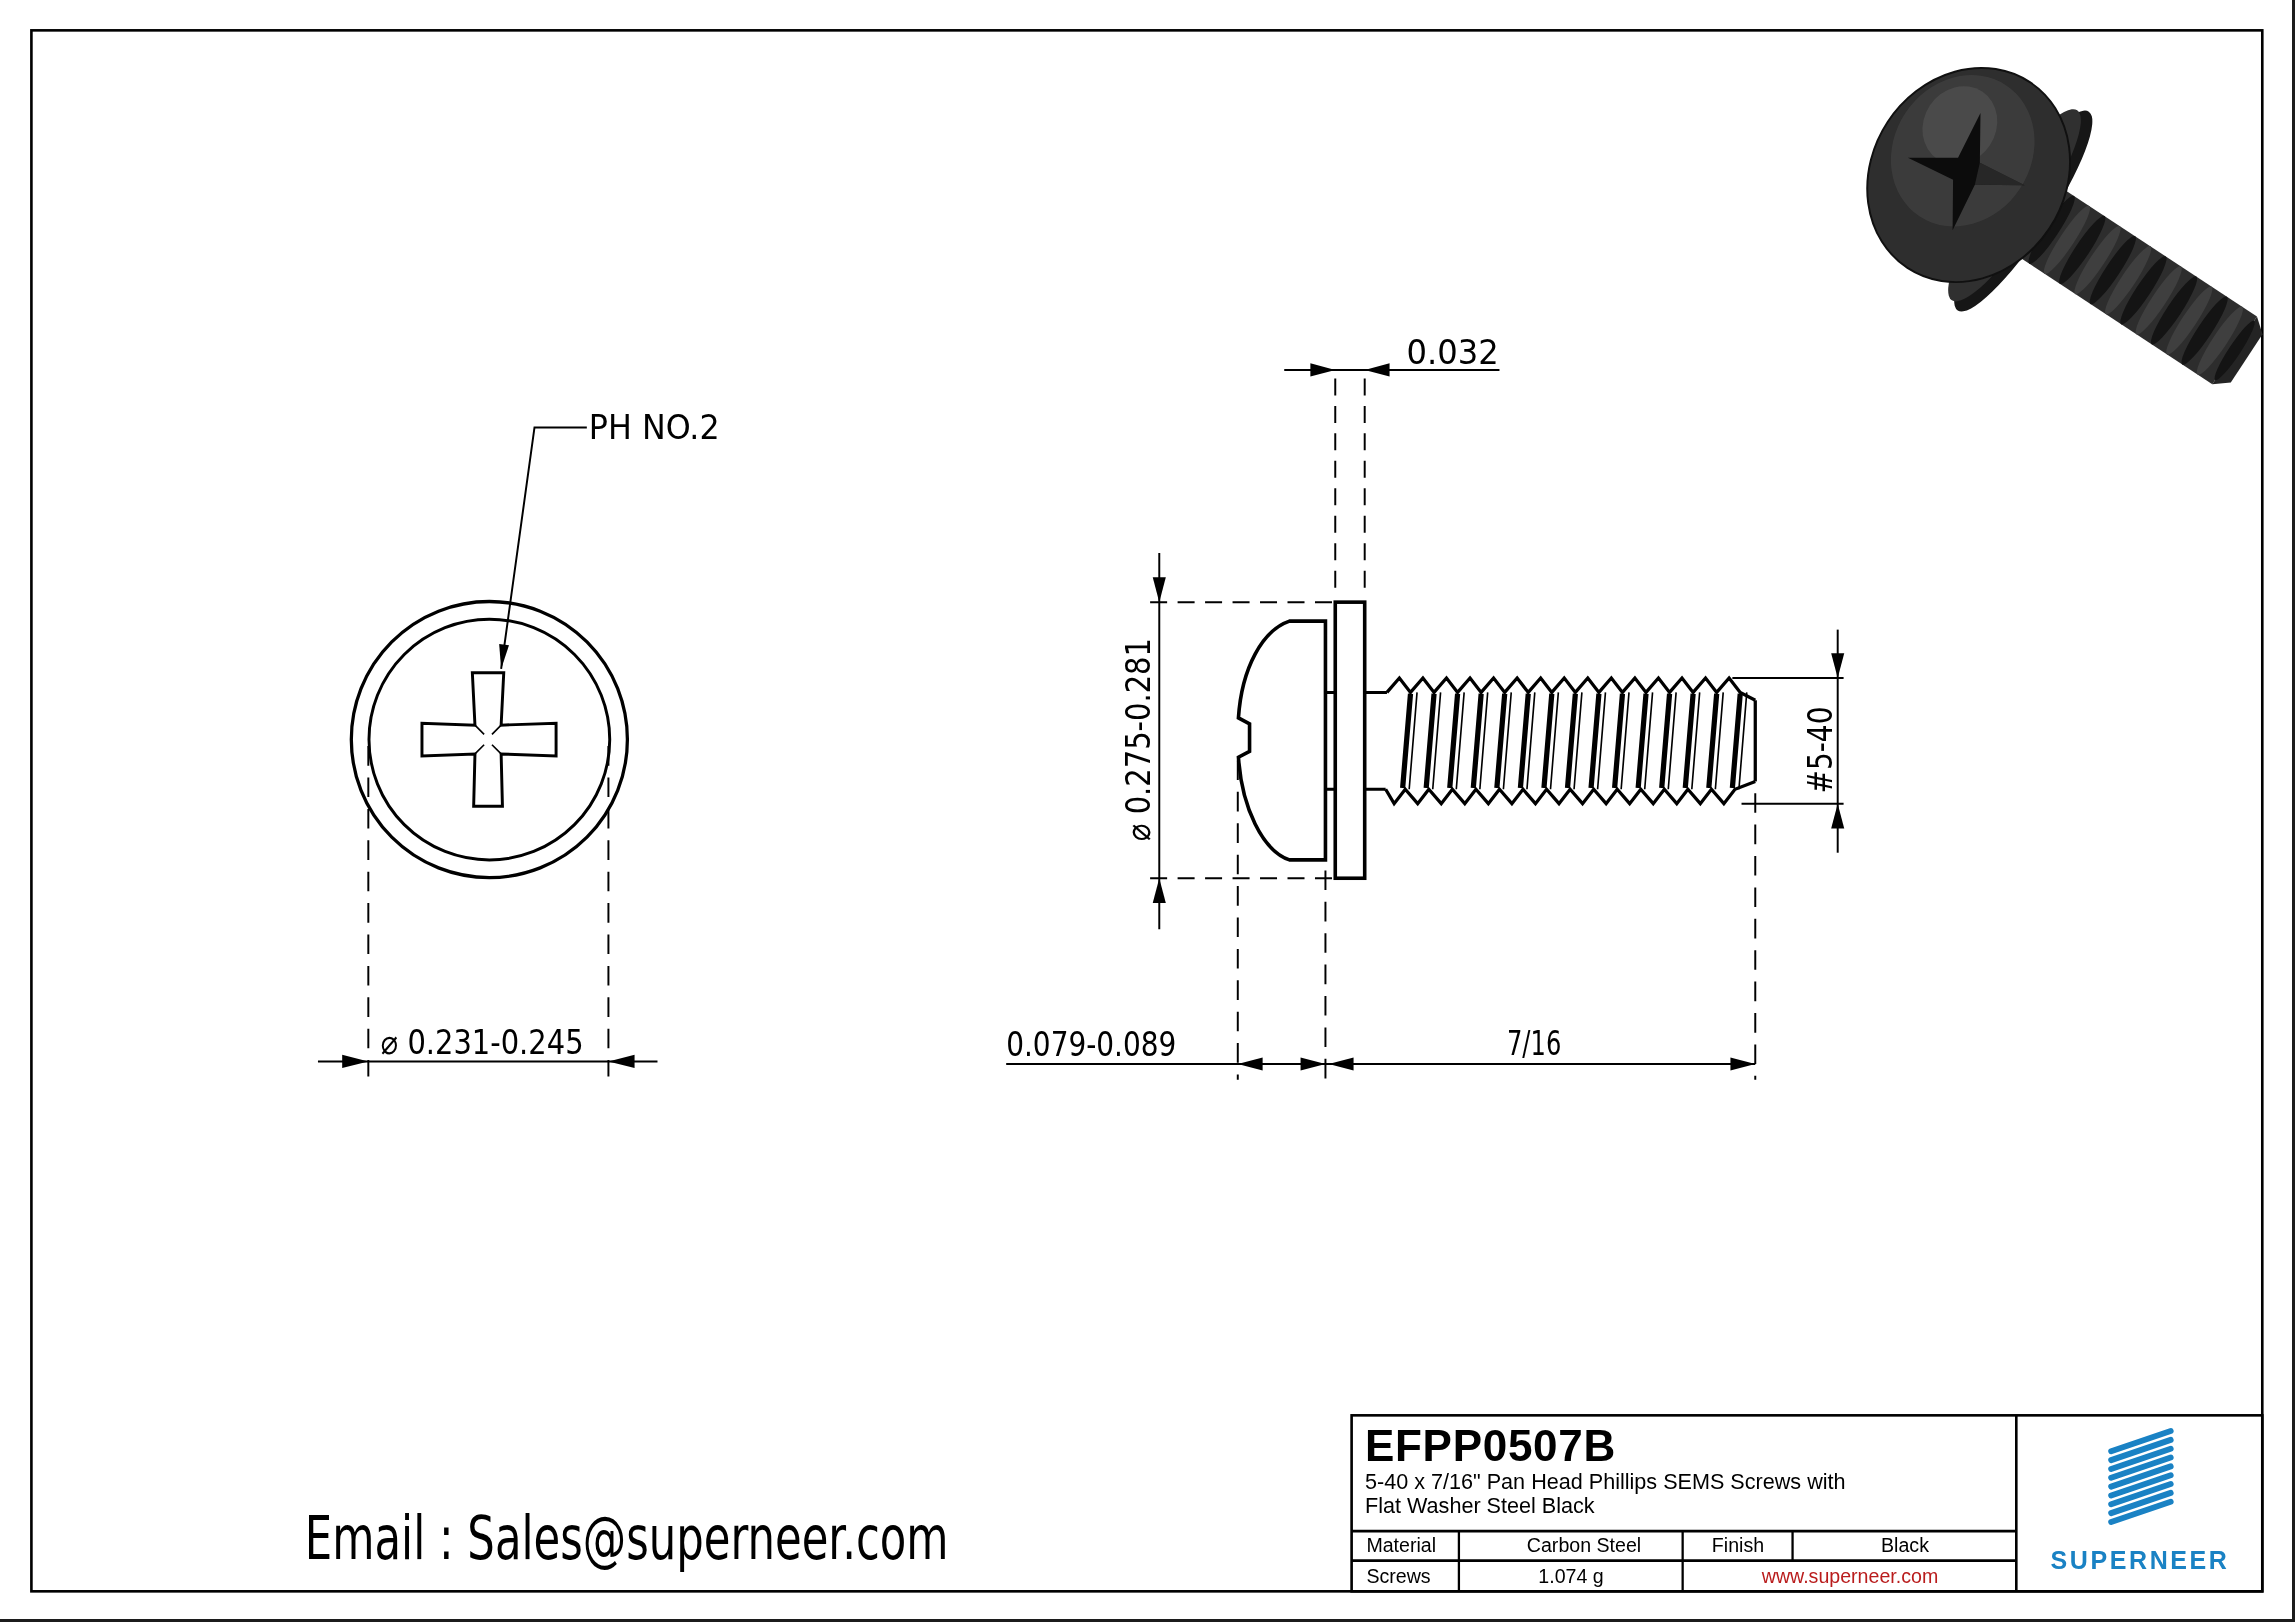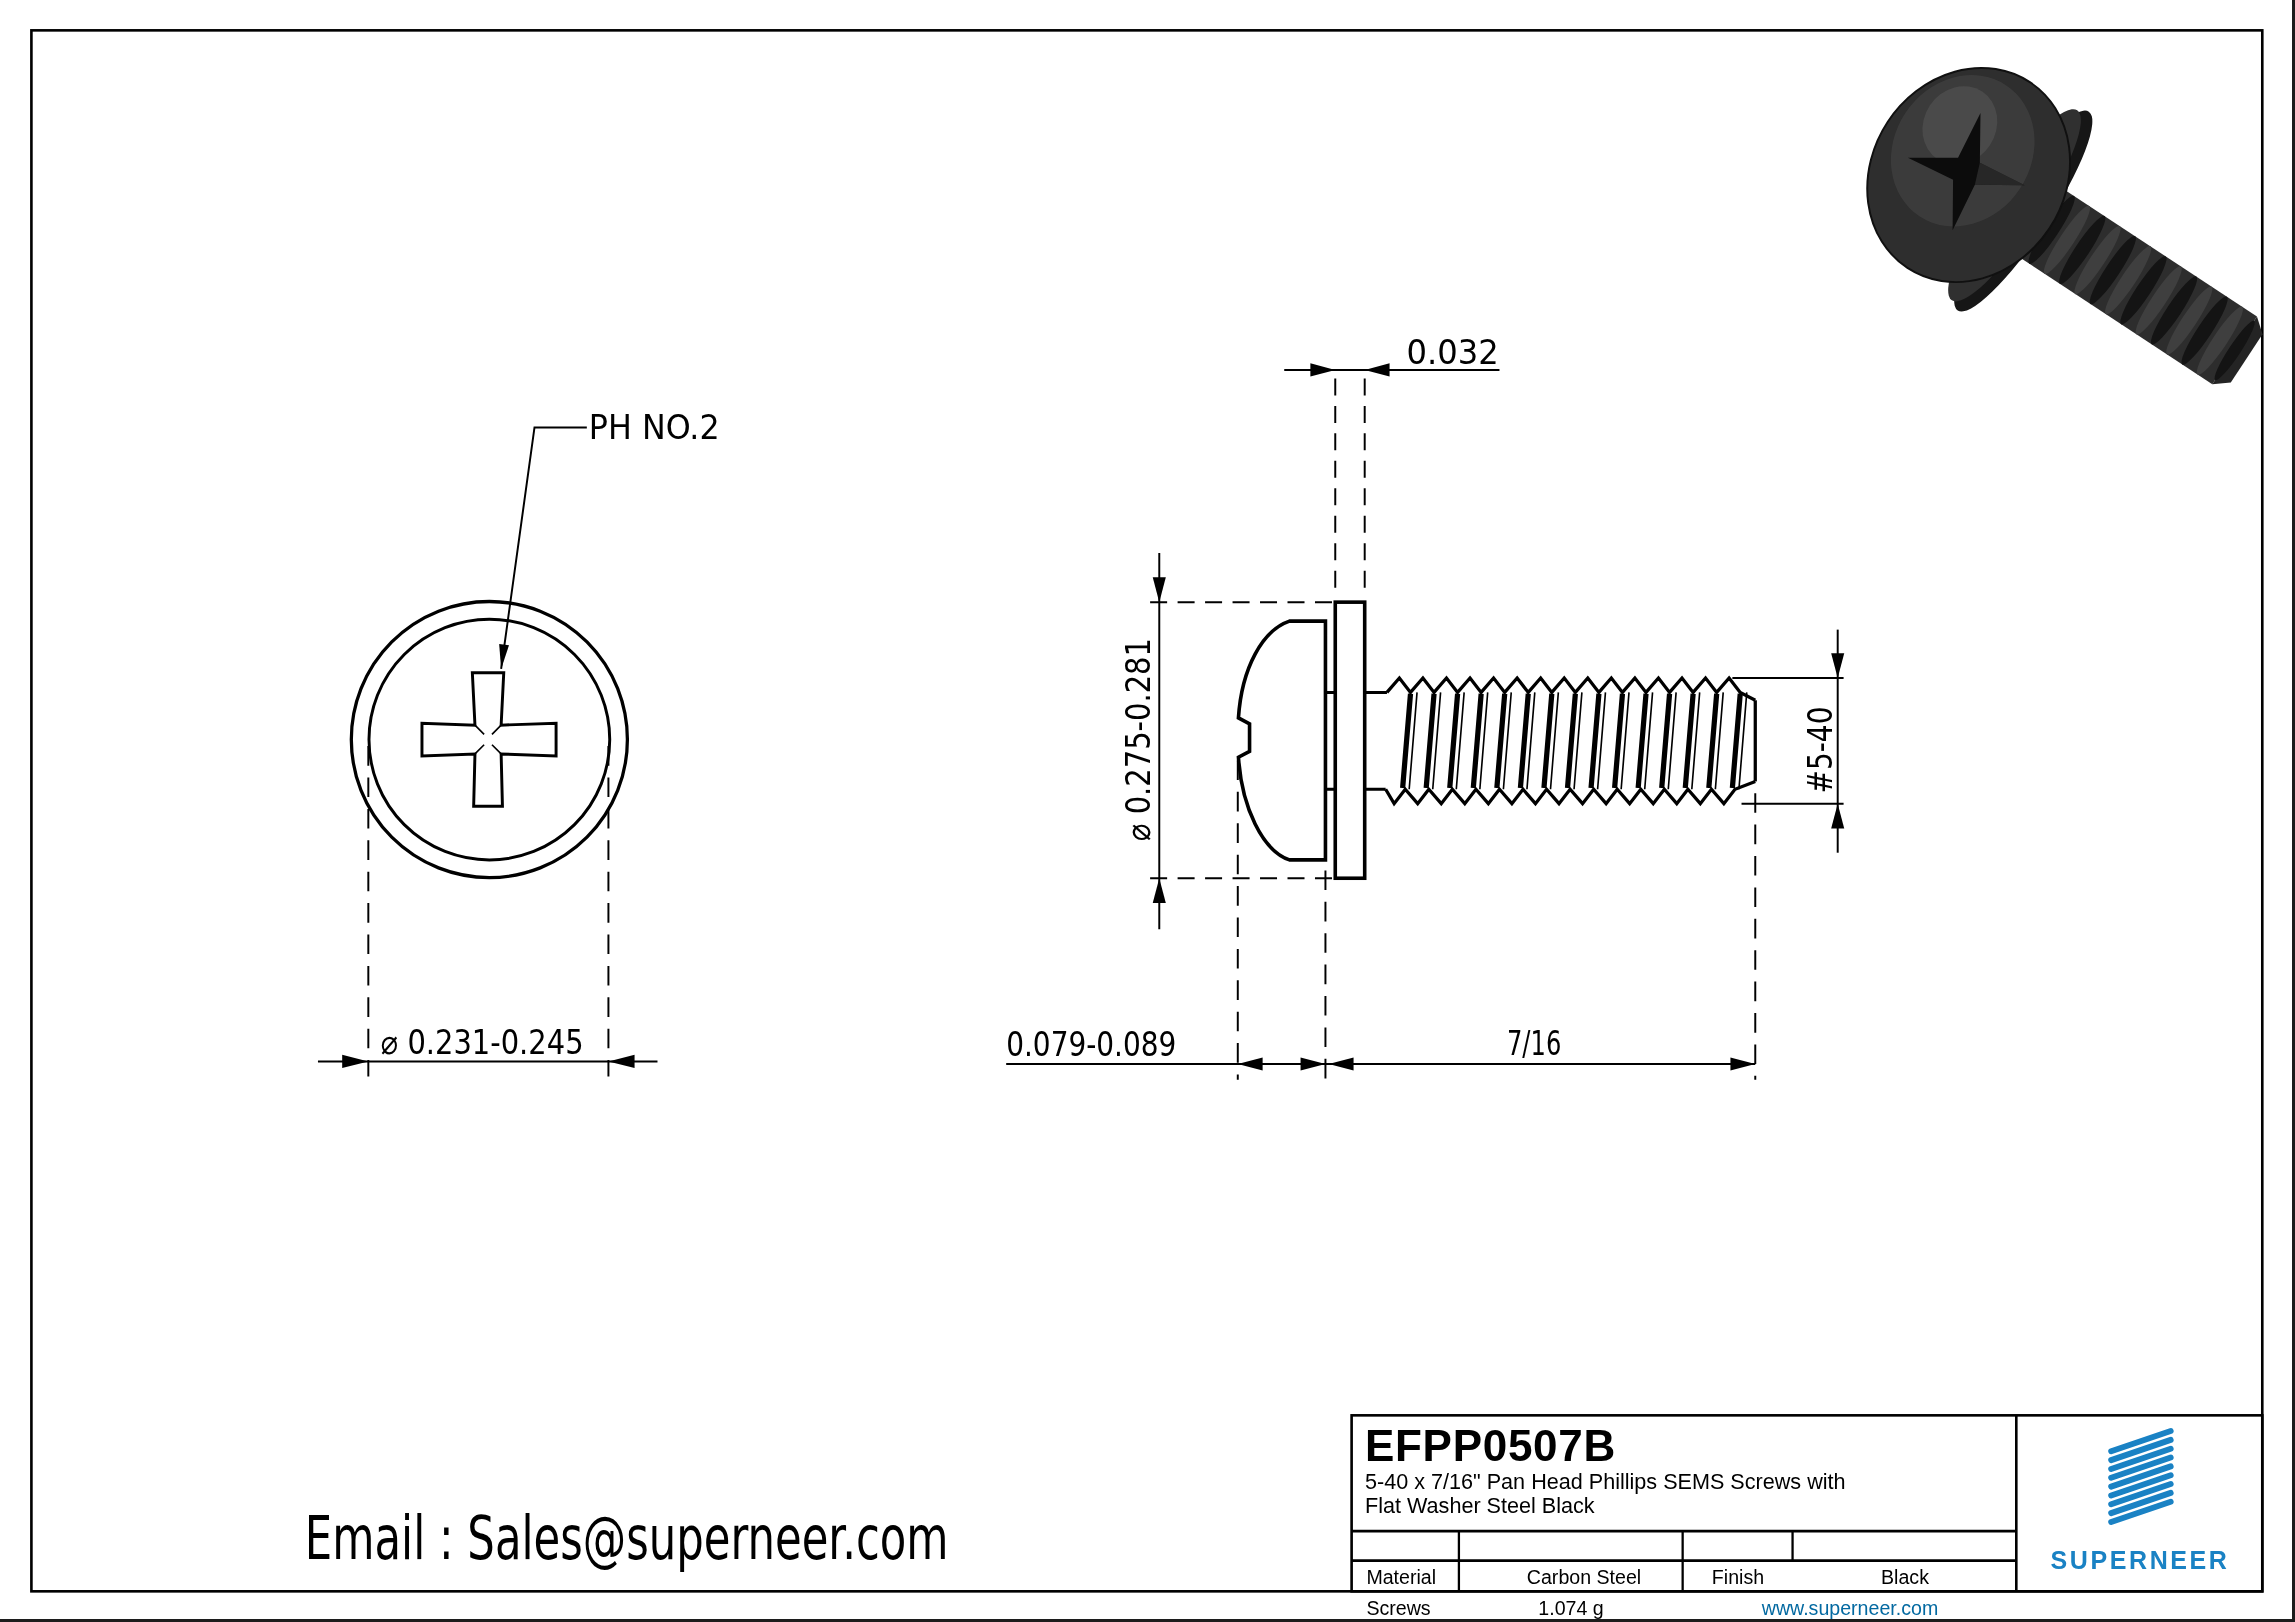--- a/index.html
+++ b/index.html
@@ -6,30 +6,30 @@
   .page{
     position:relative; width:2295px; height:1623px; background:#ffffff;
     font-family:"Liberation Sans","DejaVu Sans",sans-serif; overflow:hidden;
   }
   .drawing{position:absolute;left:0;top:0;width:2295px;height:1623px;}
   .abs{position:absolute;}
   .tb-text{color:#000;}
   .pn{left:1365px;top:1424px;font-size:44px;line-height:44px;font-weight:bold;letter-spacing:0.7px;text-align:right;}
   .desc1{left:1365px;top:1471px;font-size:21.6px;line-height:22px;}
   .desc2{left:1365px;top:1495px;font-size:21.6px;line-height:22px;}
-  .cell{display:flex;align-items:center;font-size:19.6px;margin-top:32px;}
+  .cell{display:flex;align-items:center;font-size:19.6px;}
   .cell.center{justify-content:center;}
   .cell.pad{padding-left:14.4px;}
   .lbl-material{left:1352px;top:1531px;width:107px;height:29.4px;}
   .val-material{left:1452px;top:1531px;width:224px;height:29.4px;padding-left:20px;}
   .lbl-finish{left:1683px;top:1531px;width:110px;height:29.4px;}
   .val-finish{left:1793px;top:1531px;width:224px;height:29.4px;text-align:right;}
   .lbl-weight{left:1352px;top:1561px;width:107px;height:31px;}
   .val-weight{left:1459px;top:1561px;width:224px;height:31px;}
-  .website{left:1683px;top:1561px;width:334px;height:31px;color:#0369a1;font-size:19.6px;}
+  .website{left:1683px;top:1561px;width:334px;height:31px;color:#b91c1c;font-size:19.6px;}
   .brand{
     left:2017px;top:1546px;width:246px;text-align:center;
     color:#1a82c4;font-size:25px;font-weight:bold;letter-spacing:2.6px;
   }
   .edge-right{left:2292px;top:0;width:3.9px;height:1623px;background:#1c1c1c;}
   .edge-bottom{left:0;top:1619px;width:2295px;height:3.9px;background:#1c1c1c;}
   text{fill:#000;font-family:"DejaVu Sans","Liberation Sans",sans-serif;}
   .dimtxt{font-size:52px;}
   .emailtxt{font-size:92px;}
 </style>

